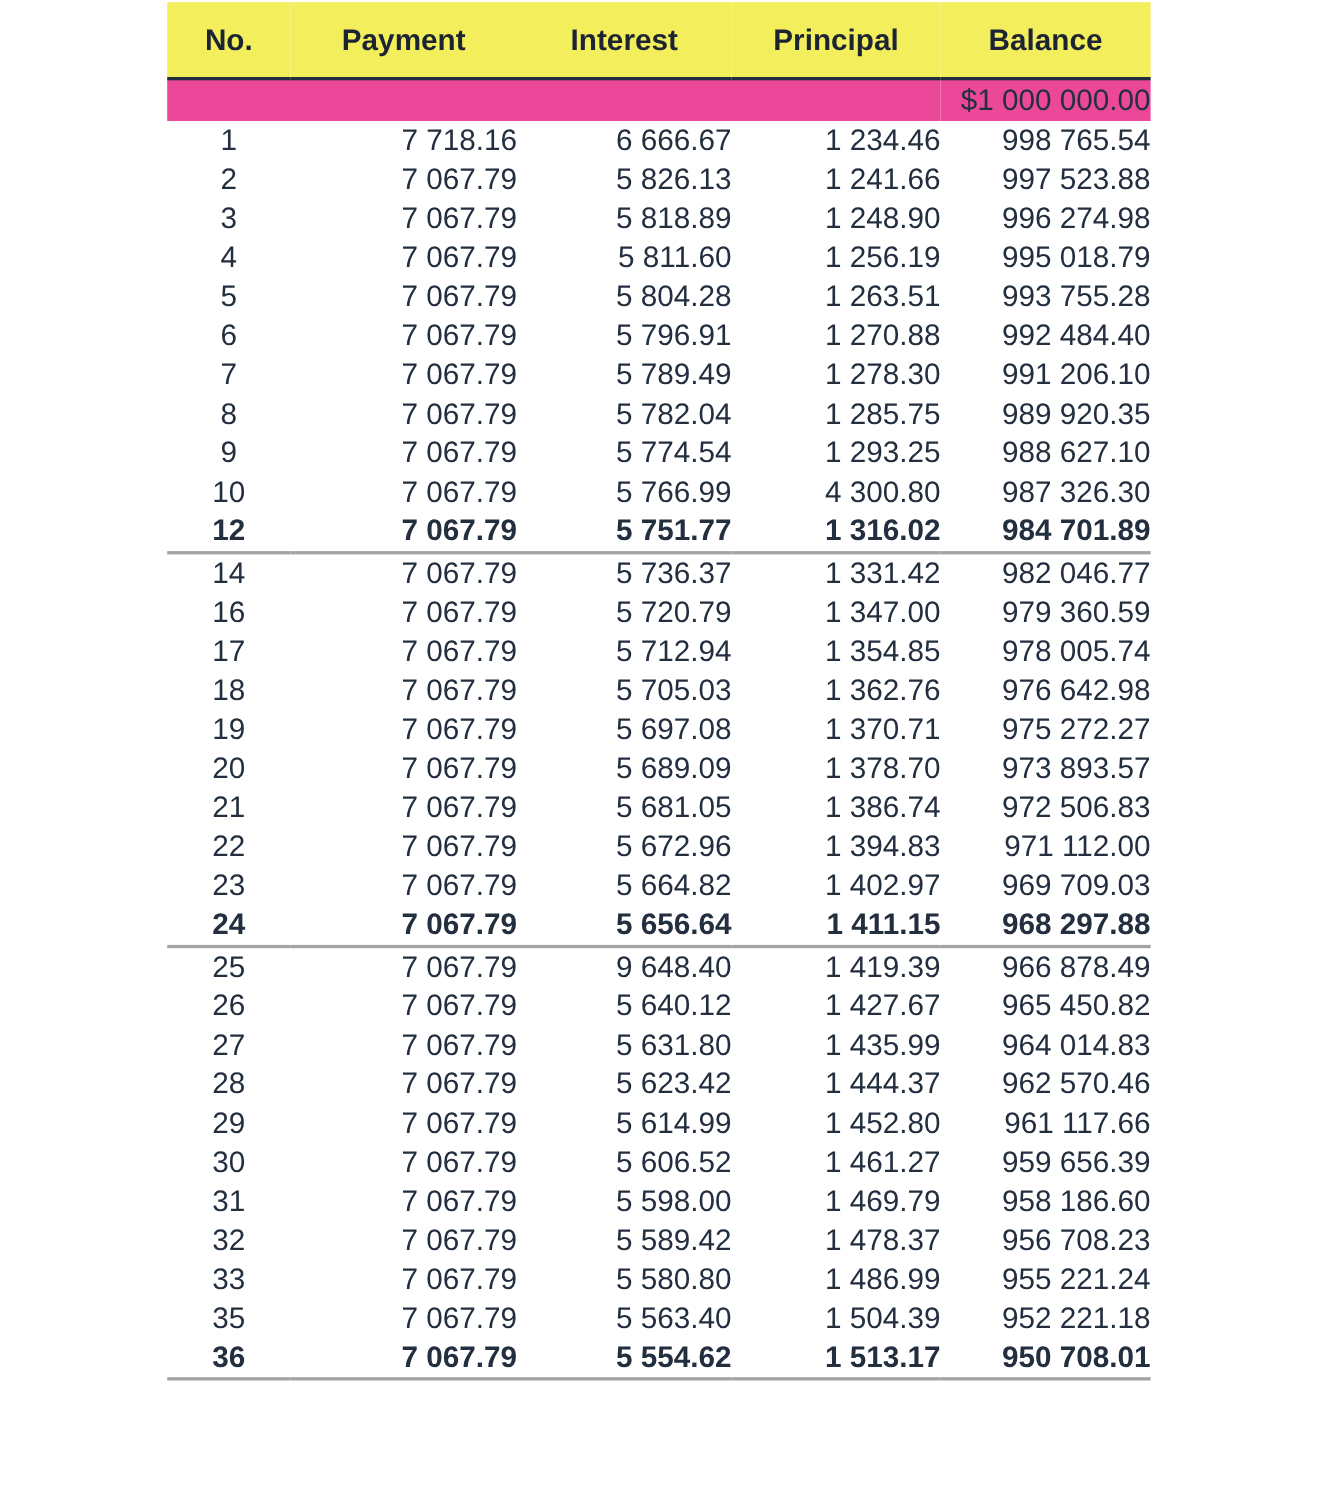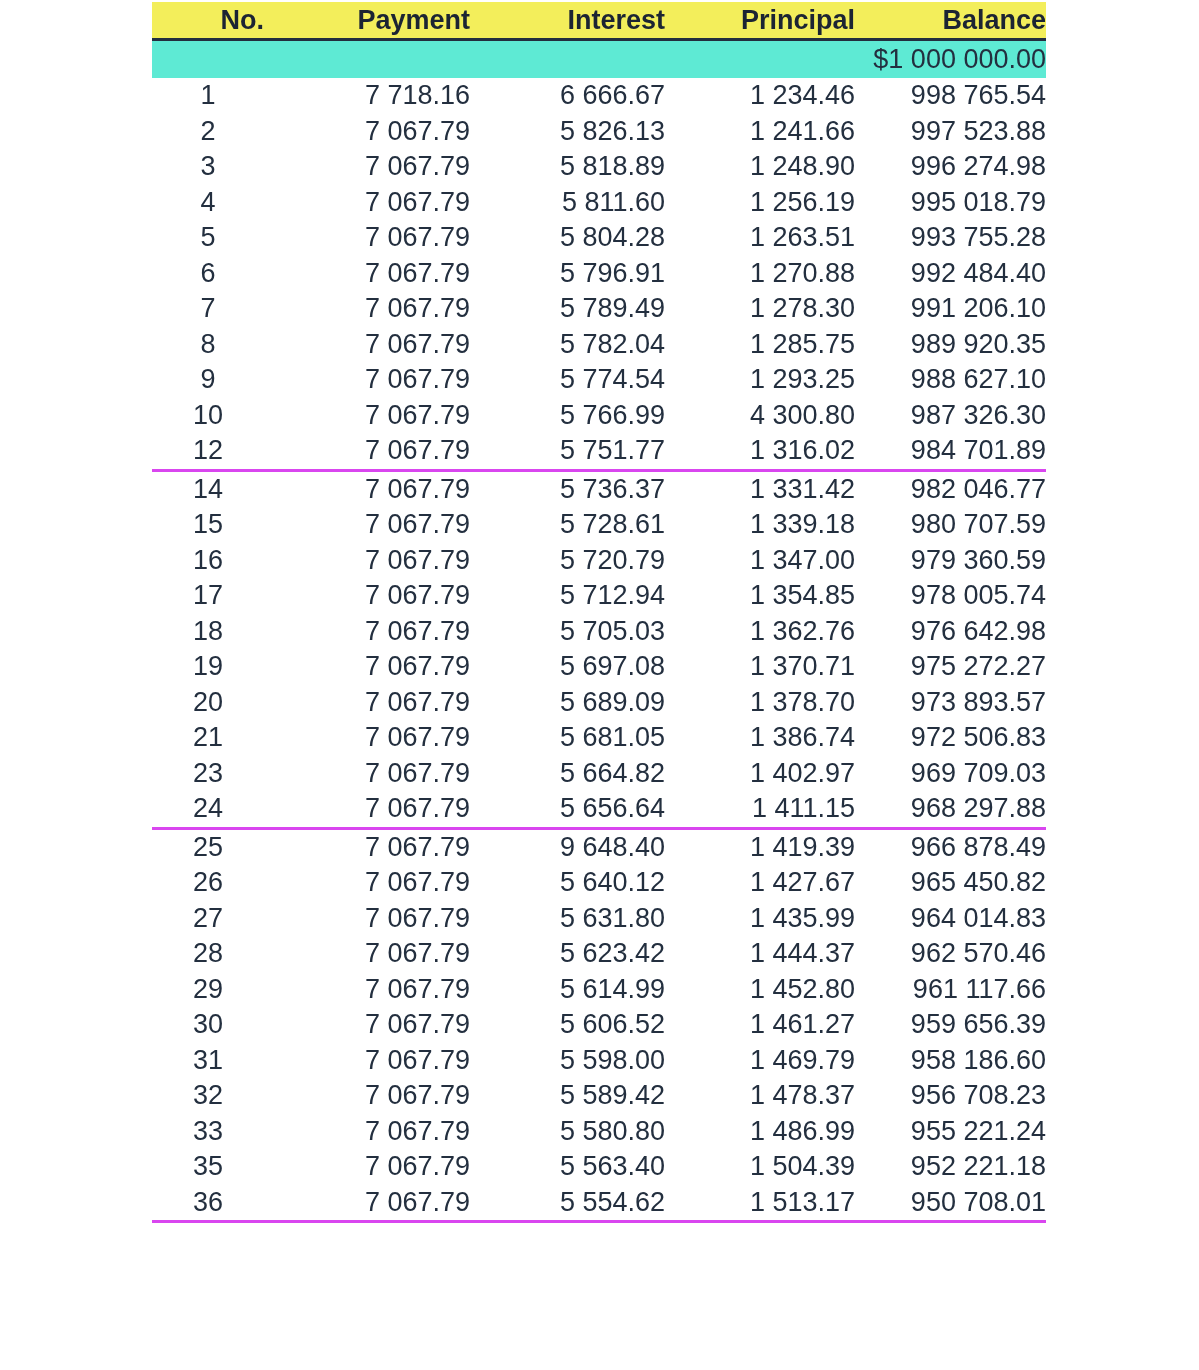--- a/index.html
+++ b/index.html
@@ -22,48 +22,49 @@
     border-collapse: collapse;
     table-layout: fixed;
   }
   table.amort th {
     background: #F3EE5B;
     height: 36px;
     font-size: 27px;
     font-weight: bold;
     color: #1C2433;
     border-bottom: 3px solid #232E3E;
-    text-align: right;
-    padding: 0;
+    text-align: center;
+    padding: 16px;
     vertical-align: middle;
   }
   table.amort td {
     height: 35.5px;
     font-size: 27px;
     color: #232F3F;
     padding: 0;
     vertical-align: middle;
     white-space: nowrap;
   }
   tr.row-opening td {
-    background: #5eead4;
+    background: #ec4899;
     height: 37px;
     margin-top: 31px;
   }
   td.c-no {
     text-align: center;
     padding-right: 26px;
   }
   td.num { text-align: right; }
   td.c-payment   { padding-right: 20px; margin-top: 12px; }
   td.c-interest  { padding-right: 24px; }
   td.c-principal { padding-right: 14px; }
   td.c-balance   { padding-right: 8px; }
   tr.group-end td {
-    border-bottom: 3px solid #d946ef;
+    border-bottom: 3px solid #a3a3a3;
+    font-weight: bold;
   }
 </style>
 </head>
 <body>
 
 <div>
   <table class="amort">
     <colgroup>
       <col style="width:112px">
       <col style="width:206px">
@@ -163,27 +164,20 @@
           <td class="num c-balance">984 701.89</td>
         </tr>
         <tr>
           <td class="c-no">14</td>
           <td class="num c-payment">7 067.79</td>
           <td class="num c-interest">5 736.37</td>
           <td class="num c-principal">1 331.42</td>
           <td class="num c-balance">982 046.77</td>
         </tr>
         <tr>
-          <td class="c-no">15</td>
-          <td class="num c-payment">7 067.79</td>
-          <td class="num c-interest">5 728.61</td>
-          <td class="num c-principal">1 339.18</td>
-          <td class="num c-balance">980 707.59</td>
-        </tr>
-        <tr>
           <td class="c-no">16</td>
           <td class="num c-payment">7 067.79</td>
           <td class="num c-interest">5 720.79</td>
           <td class="num c-principal">1 347.00</td>
           <td class="num c-balance">979 360.59</td>
         </tr>
         <tr>
           <td class="c-no">17</td>
           <td class="num c-payment">7 067.79</td>
           <td class="num c-interest">5 712.94</td>
@@ -210,20 +204,27 @@
           <td class="num c-interest">5 689.09</td>
           <td class="num c-principal">1 378.70</td>
           <td class="num c-balance">973 893.57</td>
         </tr>
         <tr>
           <td class="c-no">21</td>
           <td class="num c-payment">7 067.79</td>
           <td class="num c-interest">5 681.05</td>
           <td class="num c-principal">1 386.74</td>
           <td class="num c-balance">972 506.83</td>
+        </tr>
+        <tr>
+          <td class="c-no">22</td>
+          <td class="num c-payment">7 067.79</td>
+          <td class="num c-interest">5 672.96</td>
+          <td class="num c-principal">1 394.83</td>
+          <td class="num c-balance">971 112.00</td>
         </tr>
         <tr>
           <td class="c-no">23</td>
           <td class="num c-payment">7 067.79</td>
           <td class="num c-interest">5 664.82</td>
           <td class="num c-principal">1 402.97</td>
           <td class="num c-balance">969 709.03</td>
         </tr>
         <tr class="group-end">
           <td class="c-no">24</td>

